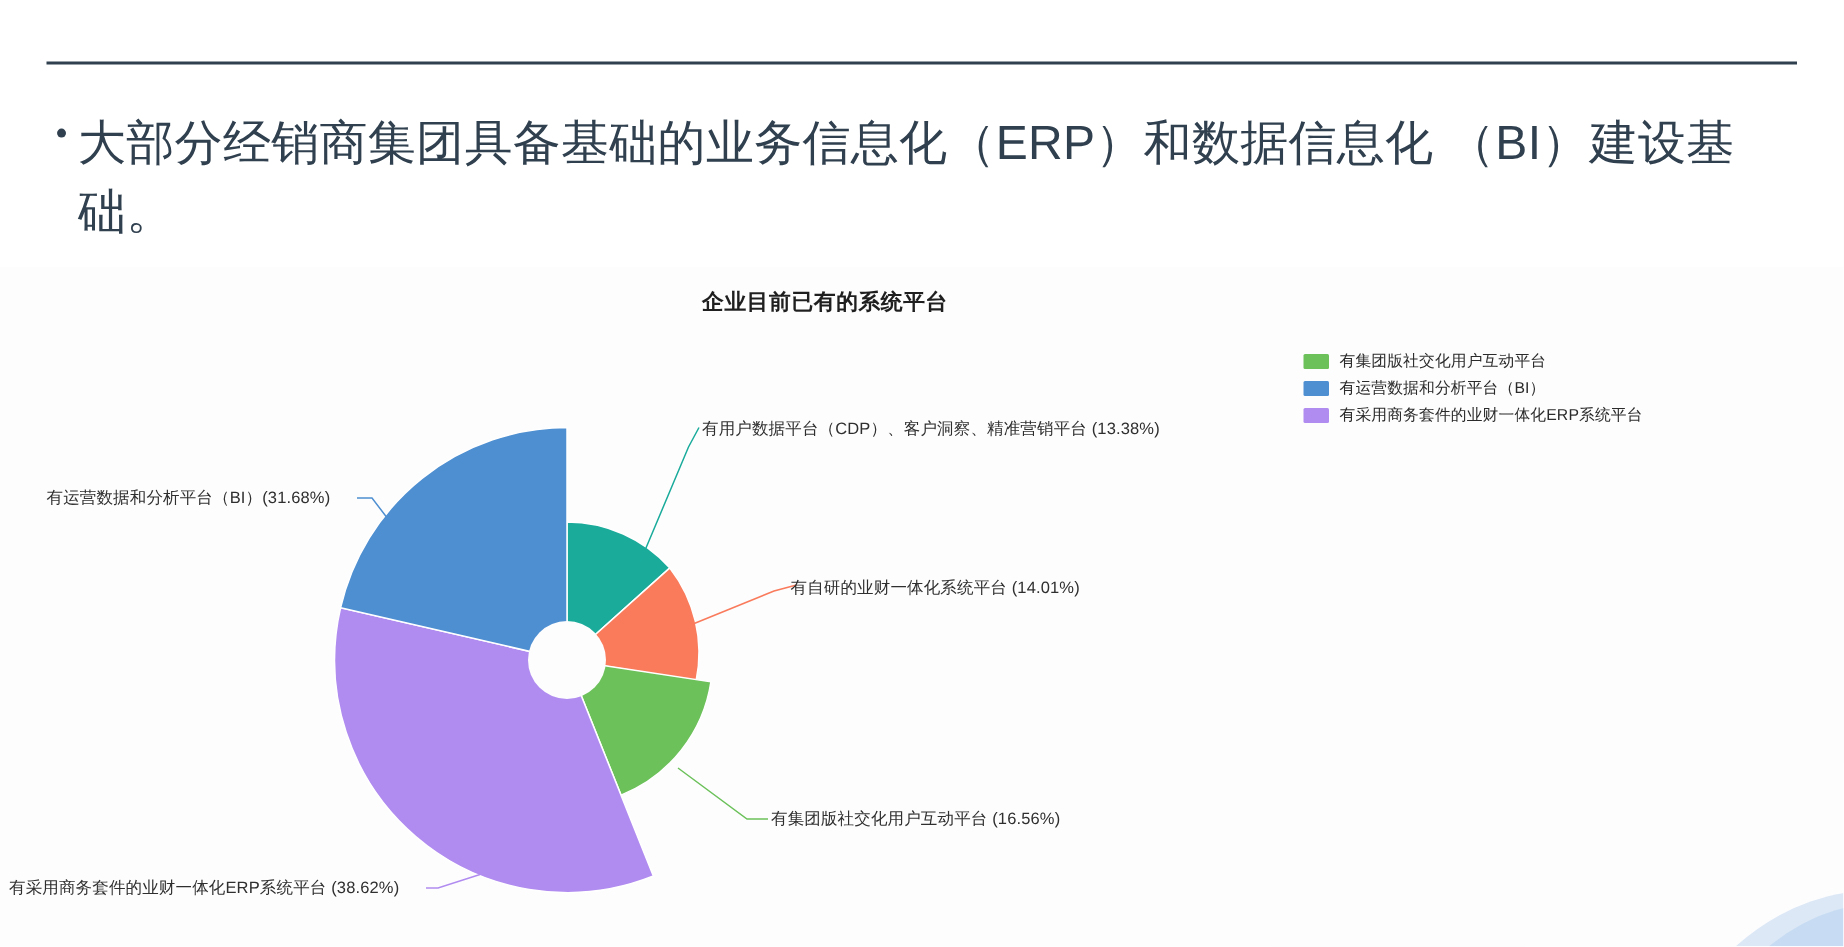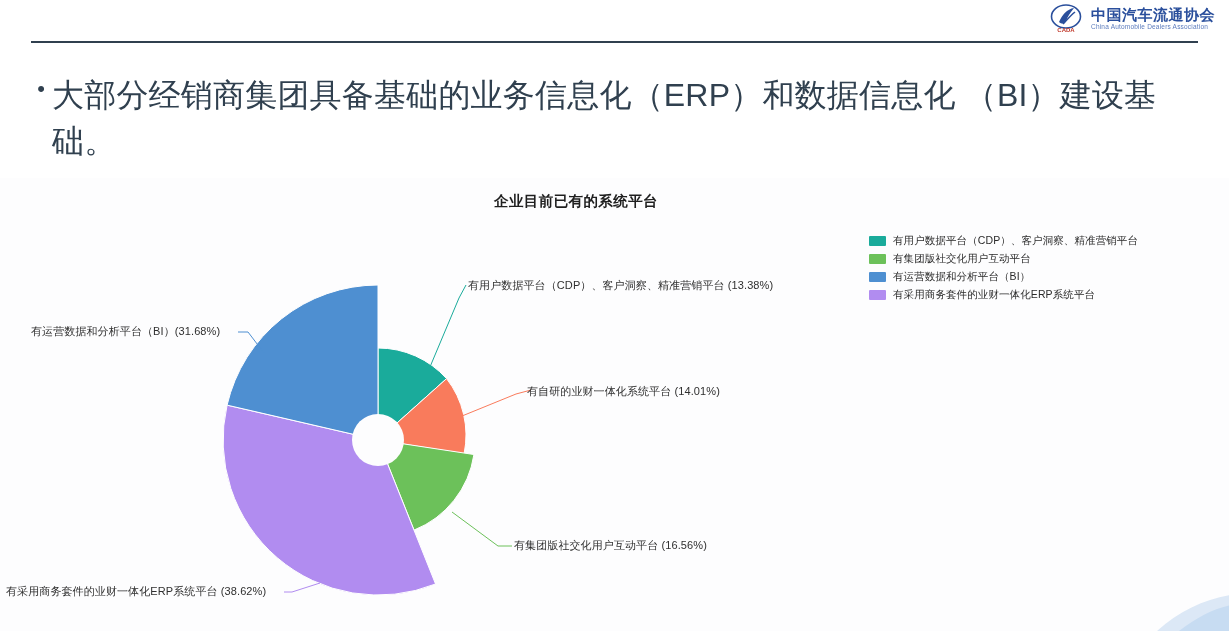--- a/index.html
+++ b/index.html
@@ -106,21 +106,20 @@
   #chart-title {
     position: absolute;
     left: 0;
     top: 14px;
     width: 1100px;
     text-align: center;
     font-size: 14.5px;
     font-weight: bold;
     color: #1f1f1f;
     letter-spacing: 0.4px;
-    padding-left: 26px;
   }
 
   
   #chart-legend {
     position: absolute;
     left: 869px;
     top: 54px;
     width: 350px;
   }
   .legend-item {
@@ -173,56 +172,38 @@
     height: 46px;
     overflow: hidden;
     pointer-events: none;
   }
 </style>
 </head>
 <body>
 
 <div id="slide-header">
 
-  <div id="org-logo">
-    <div id="logo-mark">
-      <svg width="34" height="30" viewBox="0 0 34 30" xmlns="http://www.w3.org/2000/svg">
-        <ellipse cx="16" cy="12.5" rx="14.5" ry="11.5" fill="none" stroke="#2a4f9c" stroke-width="1.6"></ellipse>
-        <path d="M9 18 C12 11, 17 5, 24 4 C20 9, 18 12, 16 17 C14.5 20, 12 20.5, 9 18 Z" fill="#2a4f9c"></path>
-        <path d="M13 20 C16 17, 20 12, 25 8" stroke="#2a4f9c" stroke-width="1.6" fill="none"></path>
-        <text x="16" y="28.4" font-family="'Liberation Sans', sans-serif" font-size="6" font-weight="bold" fill="#c0392b" text-anchor="middle">CADA</text>
-      </svg>
-    </div>
-    <div id="logo-text-block">
-      <div id="logo-cn">中国汽车流通协会</div>
-      <div id="logo-en">China Automobile Dealers Association</div>
-    </div>
-  </div>
 
   <div id="header-rule"></div>
 </div>
 
 <div id="bullet-block">
   <div id="bullet-row">
     <div id="bullet-dot">•</div>
     <div id="bullet-text">大部分经销商集团具备基础的业务信息化（ERP）和数据信息化 （BI）建设基
 础。</div>
   </div>
 </div>
 
 <div id="chart-panel">
 
   <div id="chart-title">企业目前已有的系统平台</div>
 
   <div id="chart-legend">
 
-    <div class="legend-item">
-      <span class="legend-swatch" style="background:#1aab9b"></span>
-      <span class="legend-label">有用户数据平台（CDP）、客户洞察、精准营销平台</span>
-    </div>
 
 
     <div class="legend-item">
       <span class="legend-swatch" style="background:#6cc15a"></span>
       <span class="legend-label">有集团版社交化用户互动平台</span>
     </div>
 
     <div class="legend-item">
       <span class="legend-swatch" style="background:#4e8fd1"></span>
       <span class="legend-label">有运营数据和分析平台（BI）</span>

